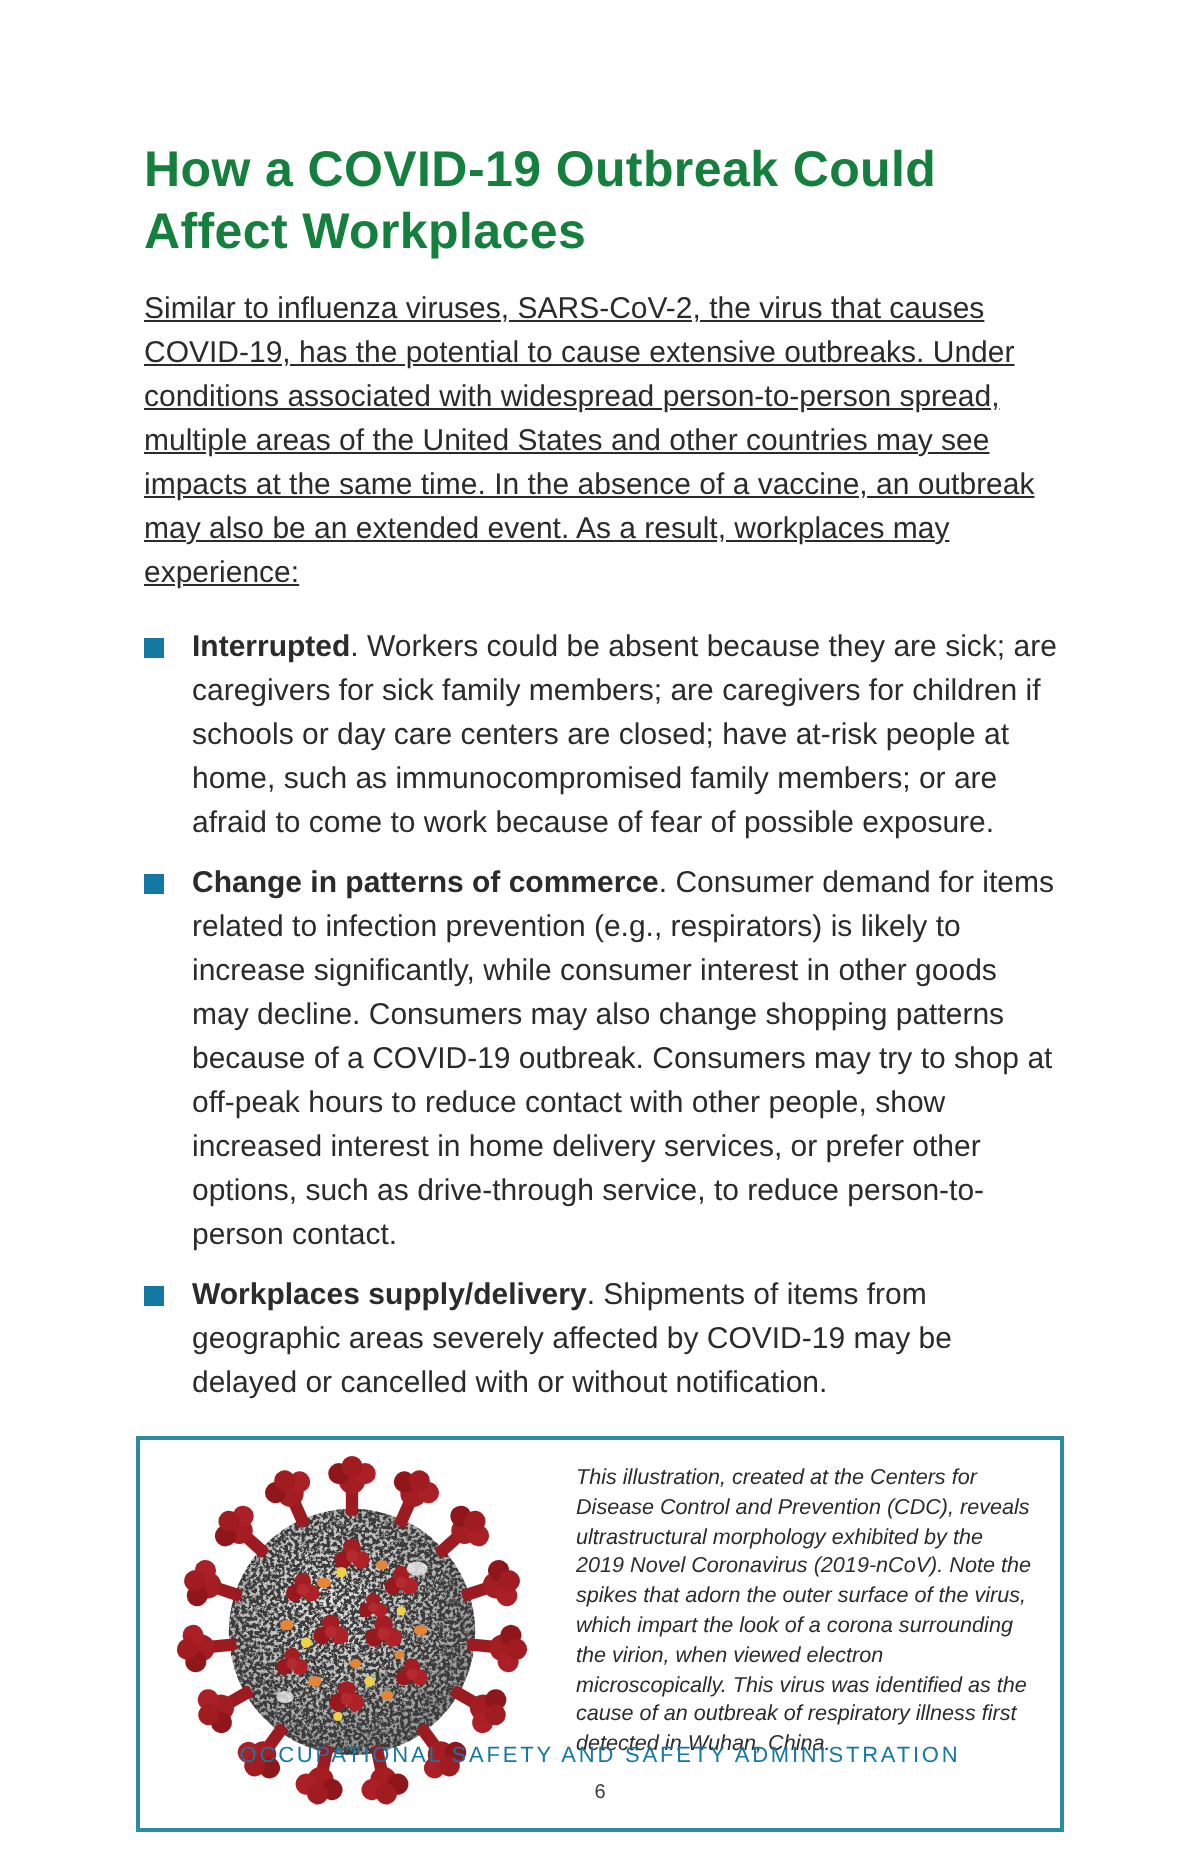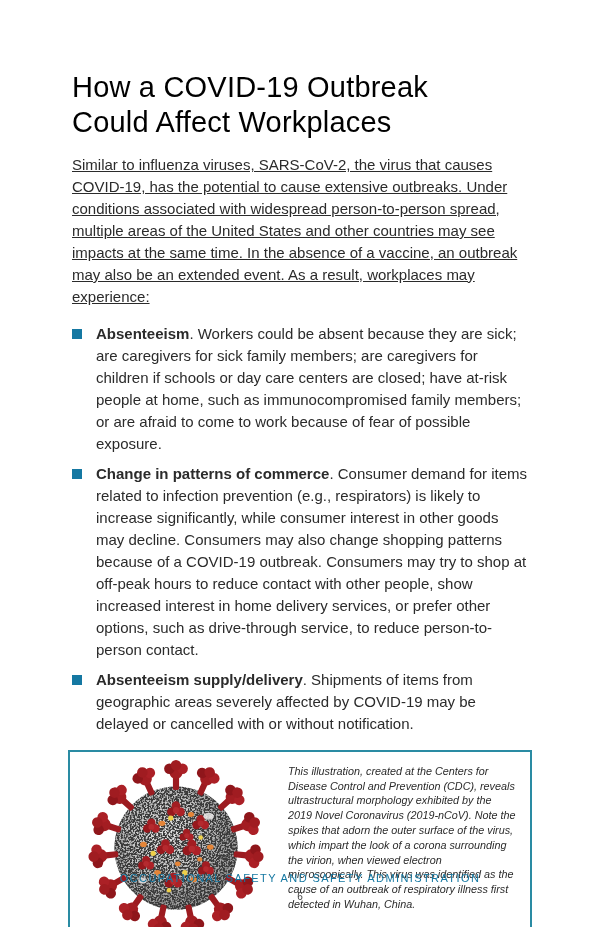--- a/index.html
+++ b/index.html
@@ -14,24 +14,24 @@
   }
   .page { position: absolute; inset: 0; }
   .content {
     position: absolute;
     left: 72px; top: 70px;
     width: 458px;
   }
   .doc-title {
     margin: 0 0 13px 0;
     max-width: 410px;
-    font-size: 29px;
+    font-size: 25px;
     line-height: 1.22;
-    font-weight: normal;
-    color: #000000;
+    font-weight: bold;
+    color: #15803d;
     letter-spacing: 0.2px;
   }
   .intro {
     margin: 0 0 15px 0;
     font-size: 15px;
     line-height: 22px;
     text-decoration: underline;
   }
   ul.bullets { list-style: none; margin: 0; padding: 0; }
   ul.bullets li {
@@ -96,29 +96,29 @@
 <div class="page">
   <div class="content">
 
     <h1 class="doc-title">How a COVID-19 Outbreak Could Affect Workplaces</h1>
 
     <p class="intro">Similar to influenza viruses, SARS-CoV-2, the virus that causes COVID-19, has the potential to cause extensive outbreaks. Under conditions associated with widespread person-to-person spread, multiple areas of the United States and other countries may see impacts at the same time. In the absence of a vaccine, an outbreak may also be an extended event. As a result, workplaces may experience:</p>
 
     <ul class="bullets">
       <li>
         <span class="bullet-square"></span>
-        <span class="bullet-text"><span class="term">Absenteeism</span><span>. Workers could be absent because they are sick; are caregivers for sick family members; are caregivers for children if schools or day care centers are closed; have at-risk people at home, such as immunocompromised family members; or are afraid to come to work because of fear of possible exposure.</span></span>
+        <span class="bullet-text"><span class="term">Interrupted</span><span>. Workers could be absent because they are sick; are caregivers for sick family members; are caregivers for children if schools or day care centers are closed; have at-risk people at home, such as immunocompromised family members; or are afraid to come to work because of fear of possible exposure.</span></span>
       </li>
       <li>
         <span class="bullet-square"></span>
         <span class="bullet-text"><span class="term">Change in patterns of commerce</span><span>. Consumer demand for items related to infection prevention (e.g., respirators) is likely to increase significantly, while consumer interest in other goods may decline. Consumers may also change shopping patterns because of a COVID-19 outbreak. Consumers may try to shop at off-peak hours to reduce contact with other people, show increased interest in home delivery services, or prefer other options, such as drive-through service, to reduce person-to-person contact.</span></span>
       </li>
       <li>
         <span class="bullet-square"></span>
-        <span class="bullet-text"><span class="term">Absenteeism supply/delivery</span><span>. Shipments of items from geographic areas severely affected by COVID-19 may be delayed or cancelled with or without notification.</span></span>
+        <span class="bullet-text"><span class="term">Workplaces supply/delivery</span><span>. Shipments of items from geographic areas severely affected by COVID-19 may be delayed or cancelled with or without notification.</span></span>
       </li>
     </ul>
 
     <div class="figure-box">
       <div class="virus-wrap">
         <svg viewBox="0 0 200 200" xmlns="http://www.w3.org/2000/svg" aria-hidden="true">
           <defs>
             <radialGradient id="sphereG" cx="42%" cy="38%" r="68%">
               <stop offset="0%" stop-color="#e6e6e6"></stop>
               <stop offset="50%" stop-color="#bfbfbf"></stop>

